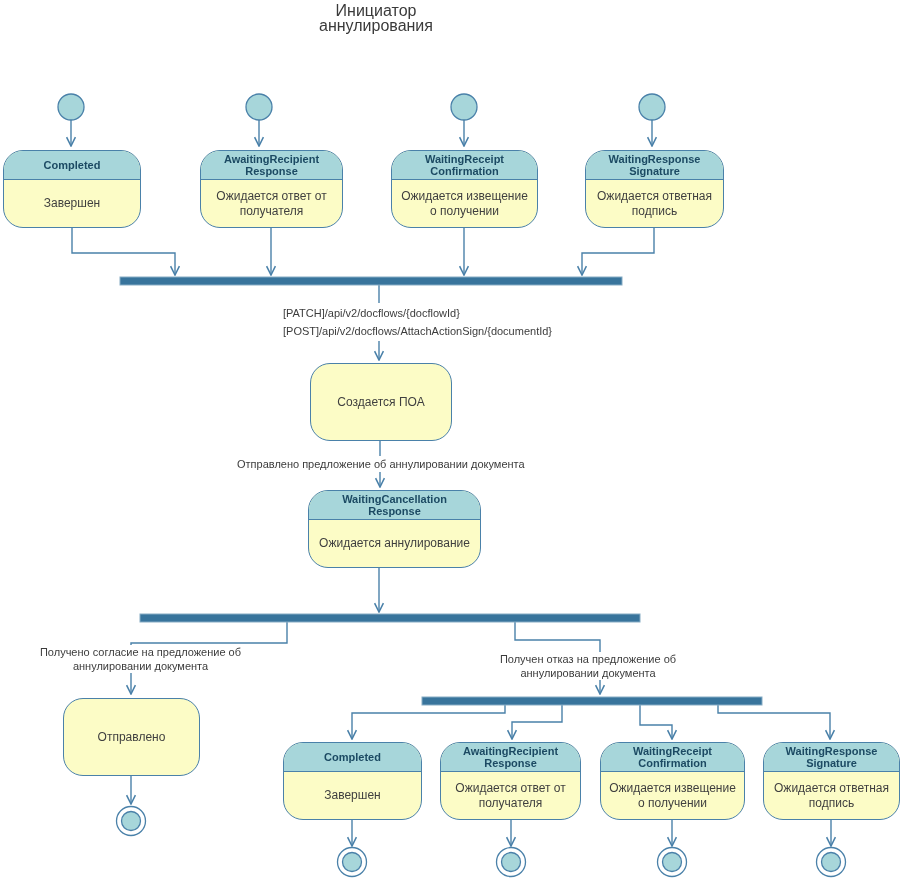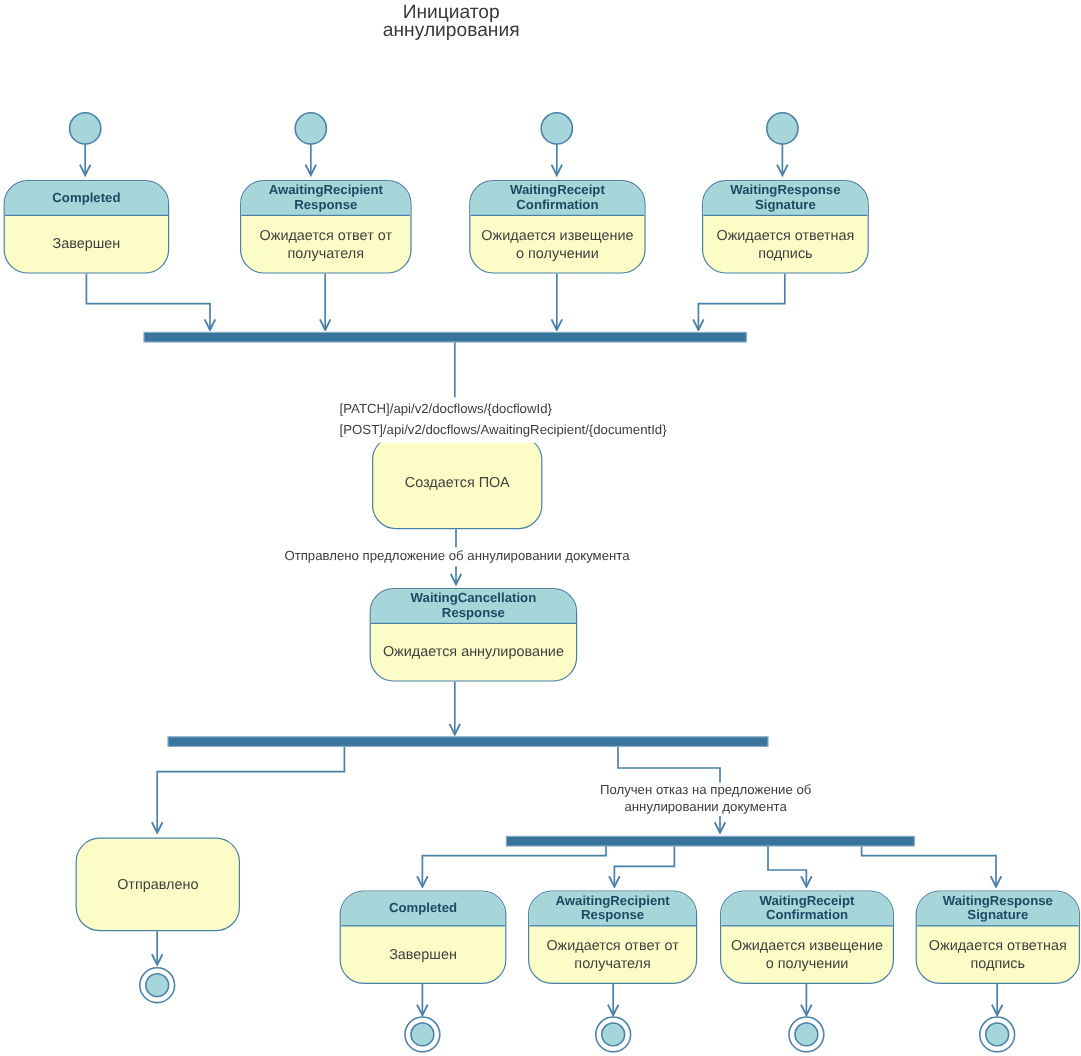--- a/index.html
+++ b/index.html
@@ -31,21 +31,21 @@
     color:var(--state-desc-text);padding:0 8px;
   }
   .label{
     position:absolute;font-size:11px;line-height:14px;
     color:var(--label-text);background:#ffffff;z-index:2;
   }
   #diagram-title{
     left:306px;top:3px;width:140px;text-align:center;
     font-size:16px;line-height:15px;color:#3a3a3a;background:transparent;
   }
-  #api-label{left:280px;top:303px;text-align:left;line-height:18px;white-space:nowrap;padding:1px 3px;margin-top:28px;}
+  #api-label{left:280px;top:303px;text-align:left;line-height:18px;white-space:nowrap;padding:1px 3px;}
   #sent-label{left:234px;top:456px;white-space:nowrap;padding:1px 3px;}
   #agree-label{left:38px;top:645px;width:205px;text-align:center;}
   #refuse-label{left:498px;top:652px;width:180px;text-align:center;}
 </style>
 </head>
 <body>
 
 <div id="canvas">
 
   <svg id="wires" width="901" height="880" viewBox="0 0 901 880">
@@ -160,18 +160,19 @@
     <div class="state-header">WaitingReceipt Confirmation</div>
     <div class="state-body">Ожидается извещение о получении</div>
   </div>
   <div class="state" style="left:763px;top:742px;width:137px;">
     <div class="state-header">WaitingResponse Signature</div>
     <div class="state-body">Ожидается ответная подпись</div>
   </div>
 
   <div class="label" id="api-label">
     <div>[PATCH]/api/v2/docflows/{docflowId}</div>
-    <div>[POST]/api/v2/docflows/AwaitingRecipient/{documentId}</div>
+    <div>[POST]/api/v2/docflows/AttachActionSign/{documentId}</div>
   </div>
   <div class="label" id="sent-label">Отправлено предложение об аннулировании документа</div>
+  <div class="label" id="agree-label">Получено согласие на предложение об аннулировании документа</div>
   <div class="label" id="refuse-label">Получен отказ на предложение об аннулировании документа</div>
 
 </div>
 
 </body></html>

